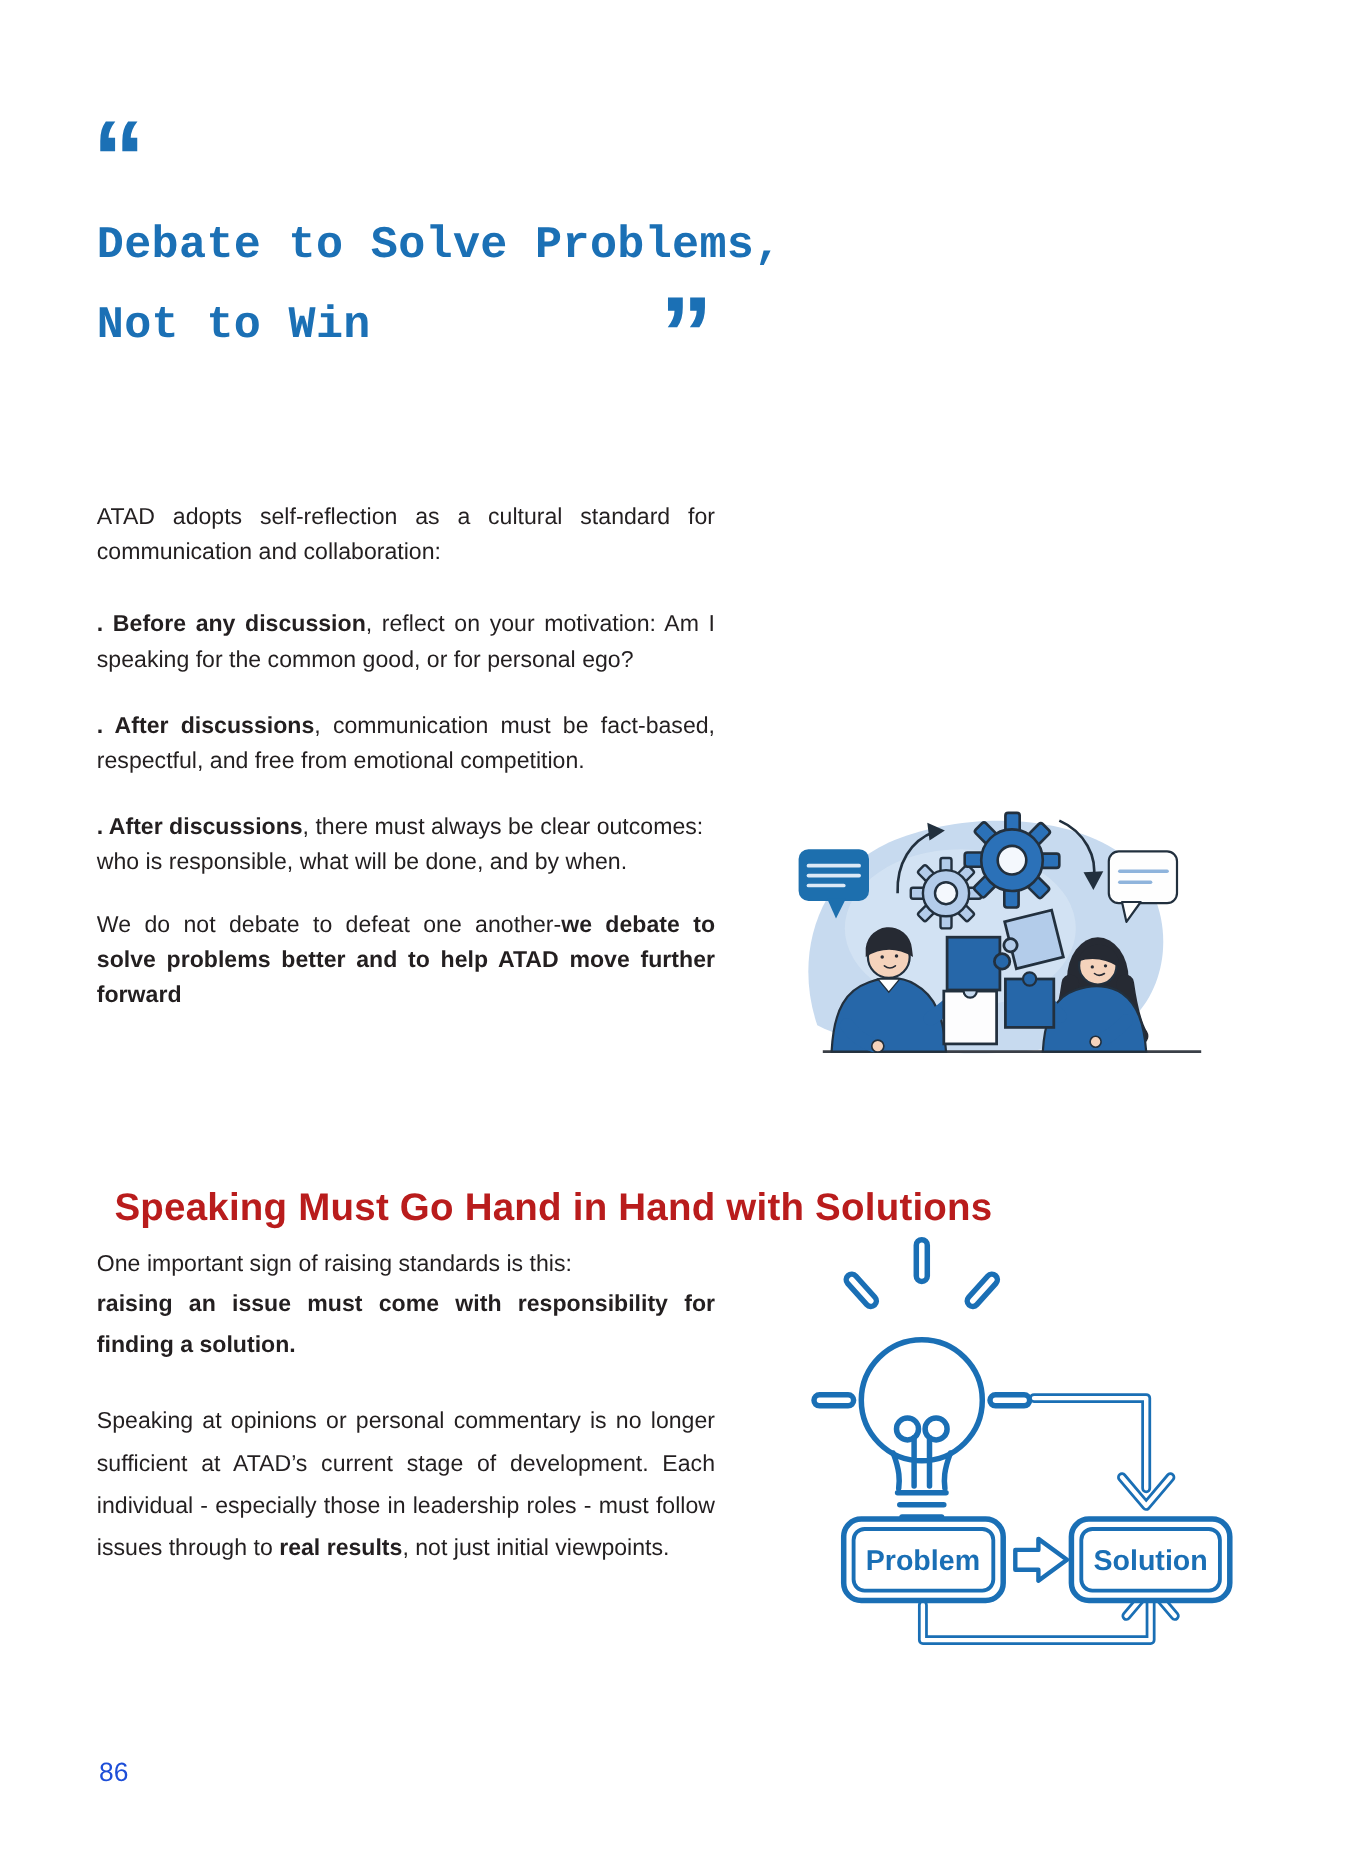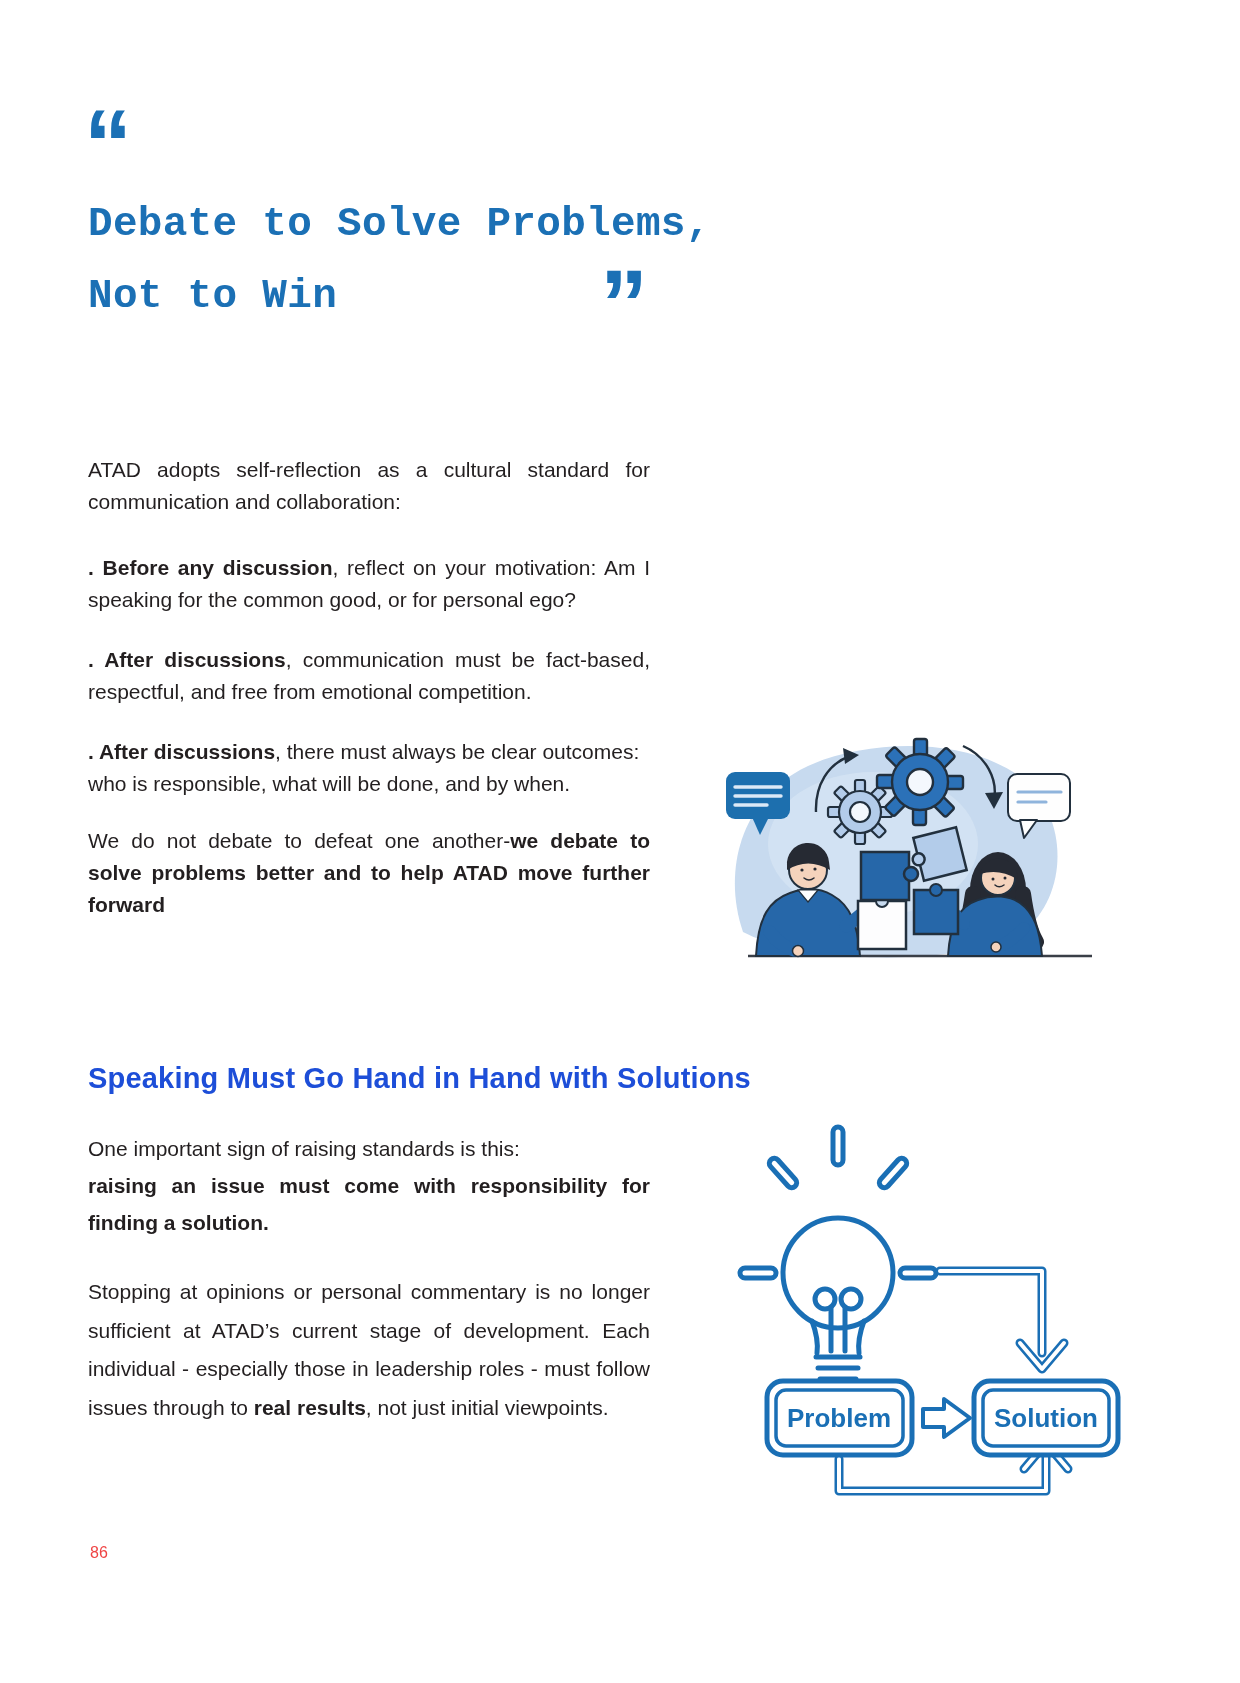--- a/index.html
+++ b/index.html
@@ -33,37 +33,37 @@
   .text-col-2{top:1130px;}
   .para{margin:0 0 30px 0;}
   .para.mb34{margin-bottom:34px;}
   .para.mb28{margin-bottom:28px;}
   .para.mb25{margin-bottom:25px;}
   .para.last{margin-bottom:0;}
   .para strong{font-weight:bold;}
   .loose{line-height:37px;margin-bottom:32px;}
   .loose2{line-height:38.5px;margin-bottom:0;}
   .subheading{
-    position:absolute;left:88px;top:1062px;margin:0;
-    font-size:29px;font-weight:bold;color:#1d4ed8;letter-spacing:0.2px;
+    position:absolute;left:88px;top:1062px;margin:16px;
+    font-size:35px;font-weight:bold;color:#b91c1c;letter-spacing:0.2px;
     white-space:nowrap;
   }
   .illustration-teamwork{
     position:absolute;left:668px;top:694px;width:430px;height:270px;
   }
   .diagram-problem-solution{
     position:absolute;left:690px;top:1105px;width:440px;height:400px;
   }
   .diagram-label{
     font-family:"Liberation Sans",sans-serif;
     font-size:26px;font-weight:bold;fill:#1A6FB5;
   }
   .page-number{
-    position:absolute;left:90px;top:1544px;
-    font-size:16px;color:#ef4444;
+    position:absolute;left:90px;top:1598px;
+    font-size:24px;color:#1d4ed8;
   }
 </style>
 </head>
 <body>
 
 <div class="page">
 
   <div class="open-quote">“</div>
 
   <h1 class="heading"><span>Debate to Solve Problems,</span><br><span>Not to Win</span></h1>
@@ -75,21 +75,21 @@
     <p class="para mb28"><strong>. Before any discussion</strong><span>, reflect on your motivation: Am I speaking for the common good, or for personal ego?</span></p>
     <p class="para mb28"><strong>. After discussions</strong><span>, communication must be fact-based, respectful, and free from emotional competition.</span></p>
     <p class="para mb25"><strong>. After discussions</strong><span>, there must always be clear outcomes:</span><br><span>who is responsible, what will be done, and by when.</span></p>
     <p class="para last"><span>We do not debate to defeat one another-</span><strong>we debate to solve problems better and to help ATAD move further forward</strong></p>
   </div>
 
   <h2 class="subheading">Speaking Must Go Hand in Hand with Solutions</h2>
 
   <div class="text-col text-col-2">
     <p class="para loose"><span>One important sign of raising standards is this:</span><br><strong>raising an issue must come with responsibility for finding a solution.</strong></p>
-    <p class="para loose2"><span>Stopping at opinions or personal commentary is no longer sufficient at ATAD’s current stage of development. Each individual - especially those in leadership roles - must follow issues through to </span><strong>real results</strong><span>, not just initial viewpoints.</span></p>
+    <p class="para loose2"><span>Speaking at opinions or personal commentary is no longer sufficient at ATAD’s current stage of development. Each individual - especially those in leadership roles - must follow issues through to </span><strong>real results</strong><span>, not just initial viewpoints.</span></p>
   </div>
 
   <svg class="illustration-teamwork" viewBox="0 0 430 270" xmlns="http://www.w3.org/2000/svg">
 
     <path d="M 75,238 C 55,180 70,105 140,72 C 200,45 300,42 355,85 C 400,122 402,200 355,238 C 300,272 140,272 75,238 Z" fill="#C7DAEF"></path>
     <ellipse cx="205" cy="150" rx="105" ry="72" fill="#D9E6F5" opacity="0.65"></ellipse>
 
     <g>
       <rect x="58" y="78" width="64" height="47" rx="9" fill="#1D6FAE"></rect>
       <path d="M 84,123 L 101,123 L 92,141 Z" fill="#1D6FAE"></path>

